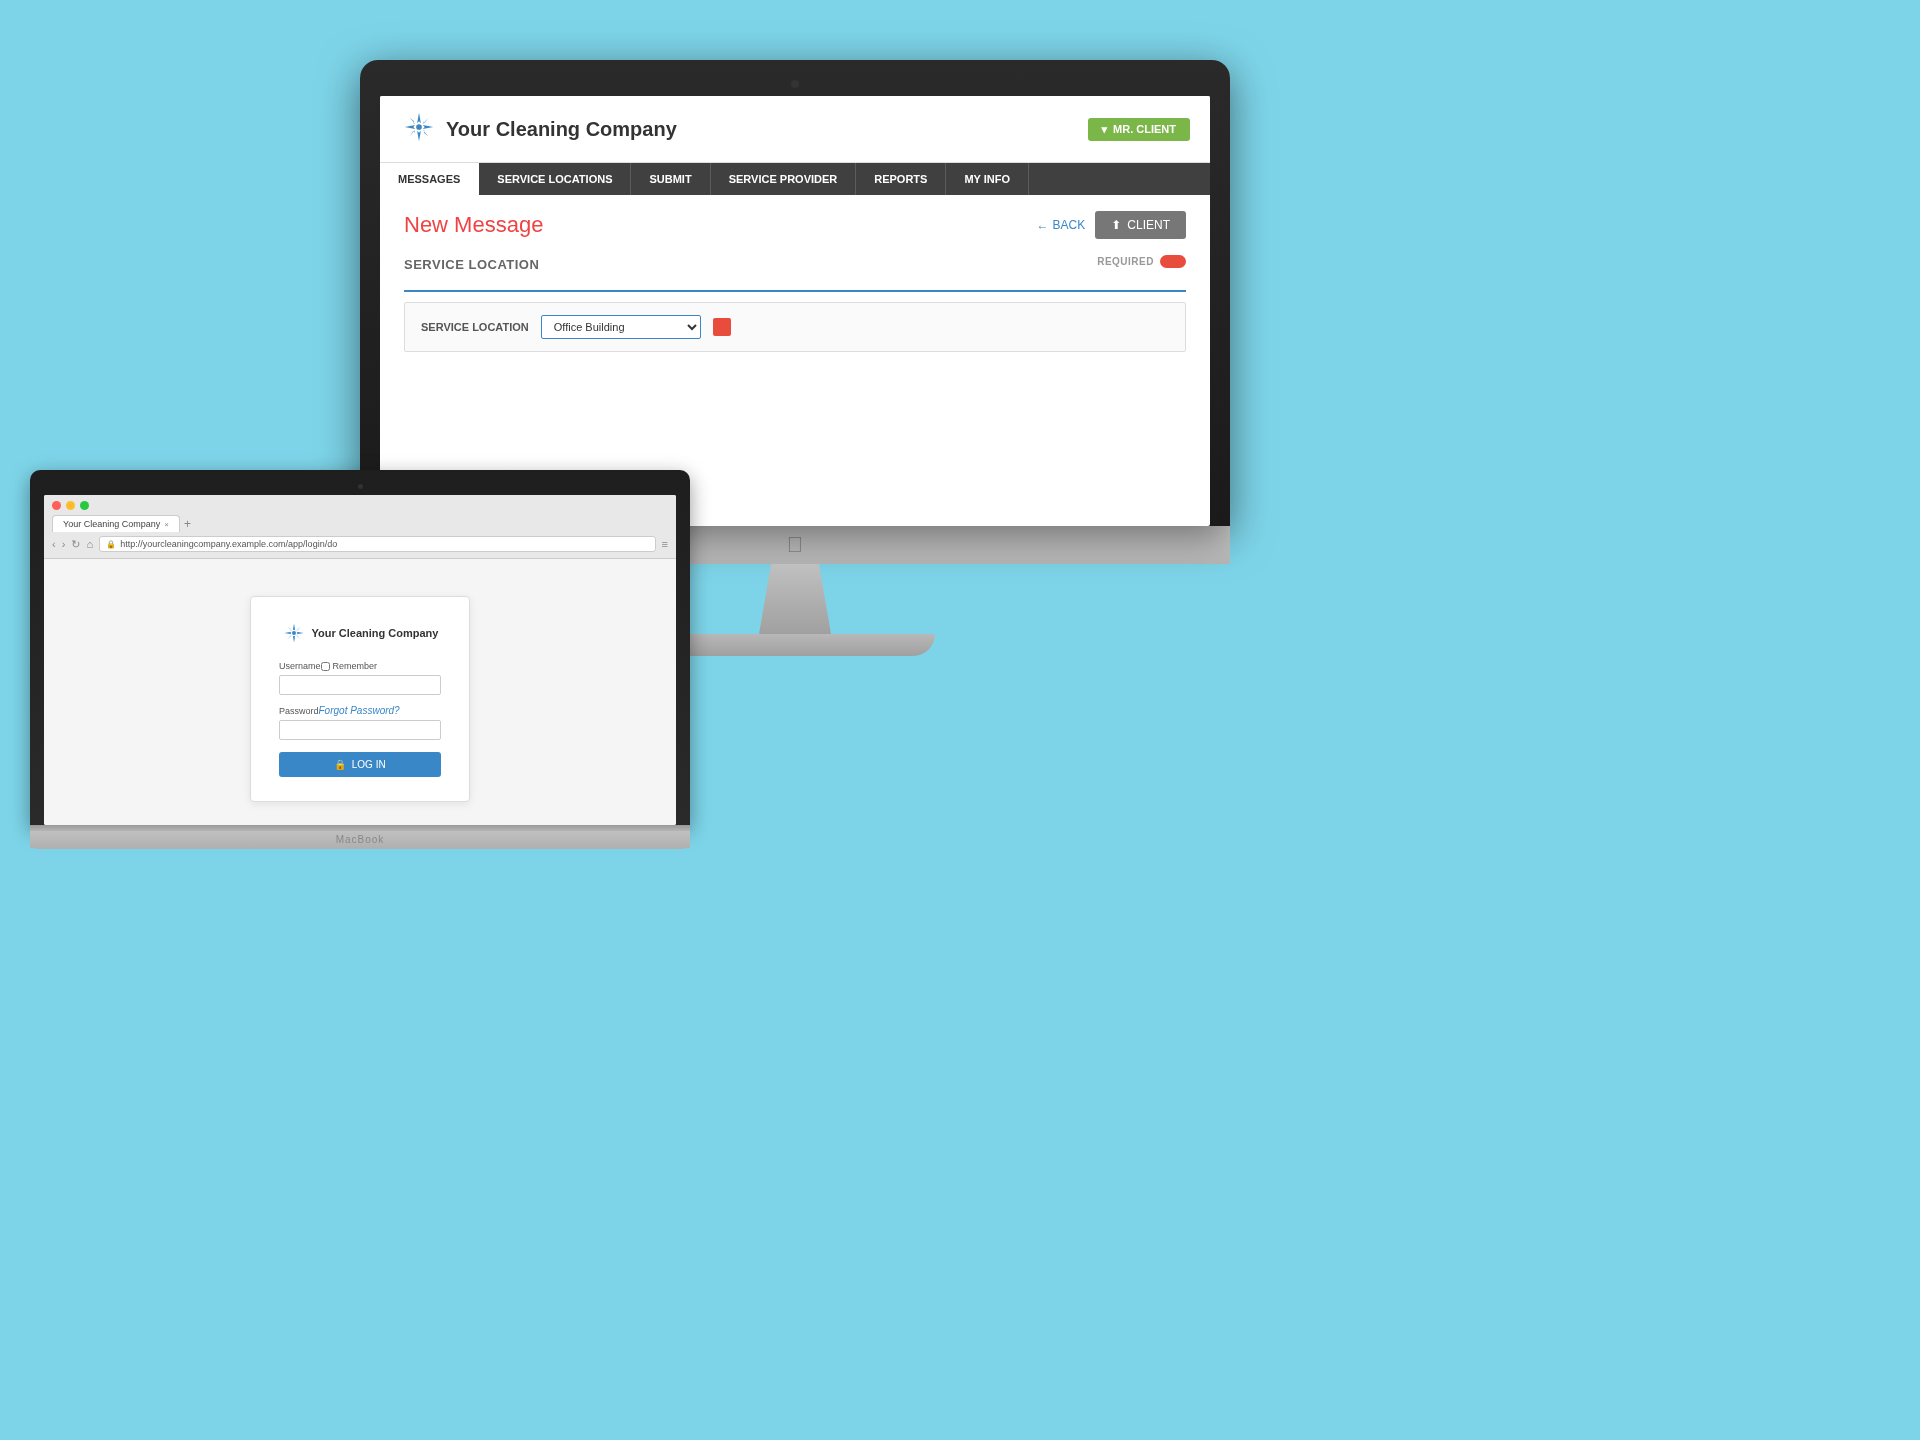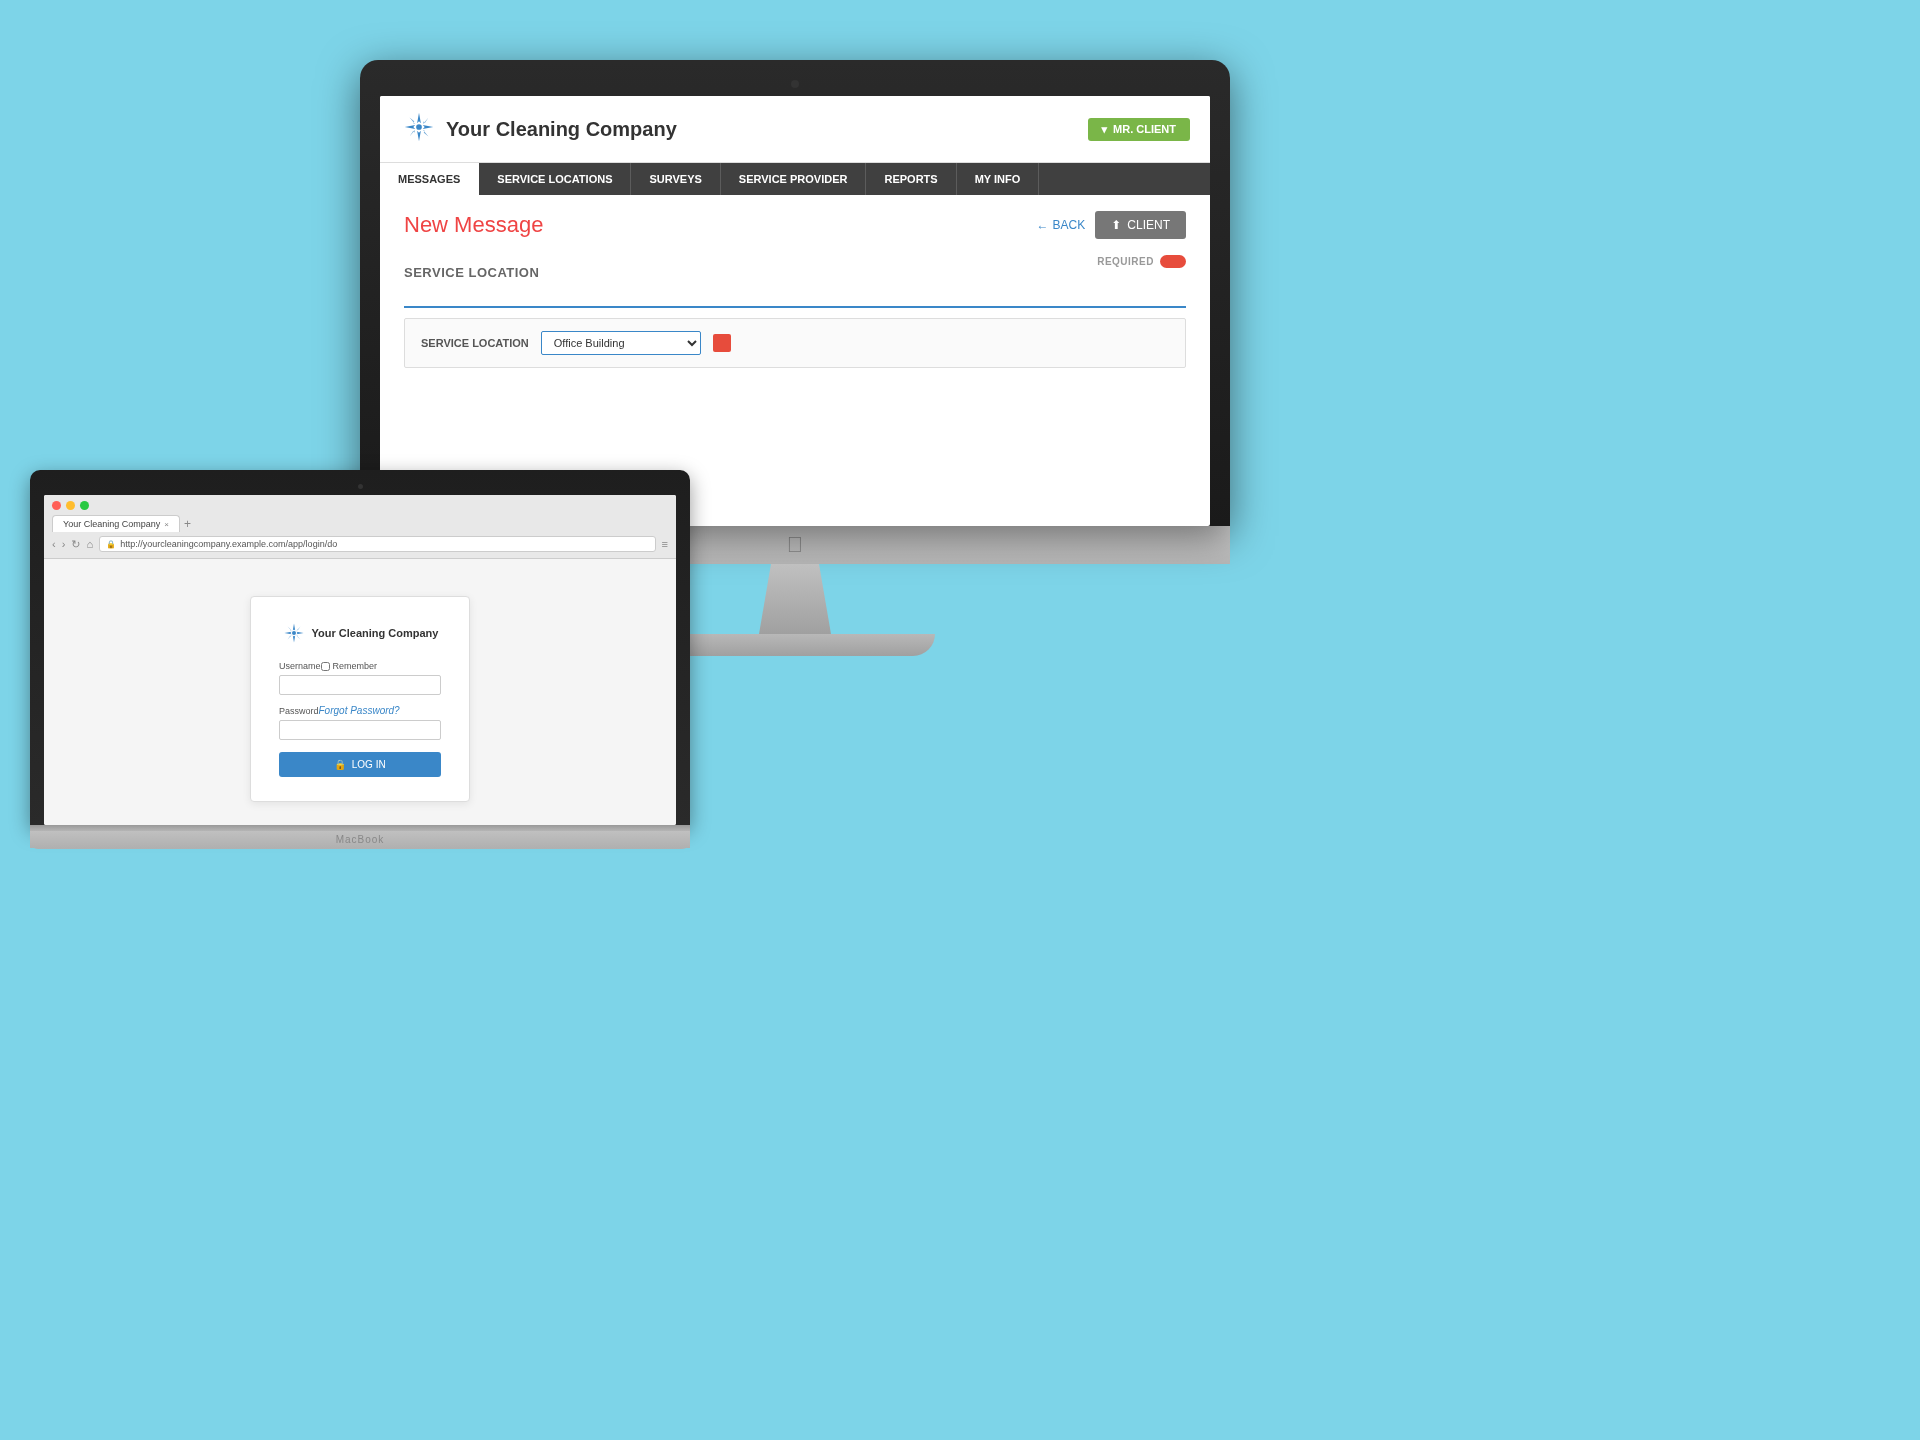--- a/index.html
+++ b/index.html
@@ -190,21 +190,21 @@
       padding-bottom: 6px;
     }
 
     .required-row {
       display: flex;
       align-items: center;
       justify-content: flex-end;
       font-size: 10px;
       color: #999;
       gap: 6px;
-      margin-bottom: 22px;
+      margin-bottom: 6px;
     }
 
     .toggle-on {
       display: inline-block;
       width: 26px;
       height: 13px;
       background: #e74c3c;
       border-radius: 7px;
       position: relative;
     }
@@ -531,21 +531,21 @@
         </div>
         <div class="user-badge">
           <span>▾</span>
           <span>MR. CLIENT</span>
         </div>
       </div>
 
       <div class="app-nav">
         <div class="nav-item active">MESSAGES</div>
         <div class="nav-item">SERVICE LOCATIONS</div>
-        <div class="nav-item">SURVEYS</div>
+        <div class="nav-item">SUBMIT</div>
         <div class="nav-item">SERVICE PROVIDER</div>
         <div class="nav-item">REPORTS</div>
         <div class="nav-item">MY INFO</div>
       </div>
 
       <div class="app-content">
         <div class="page-title-row">
           <h1 class="page-title">New Message</h1>
           <div class="action-buttons">
             <div class="back-link">

